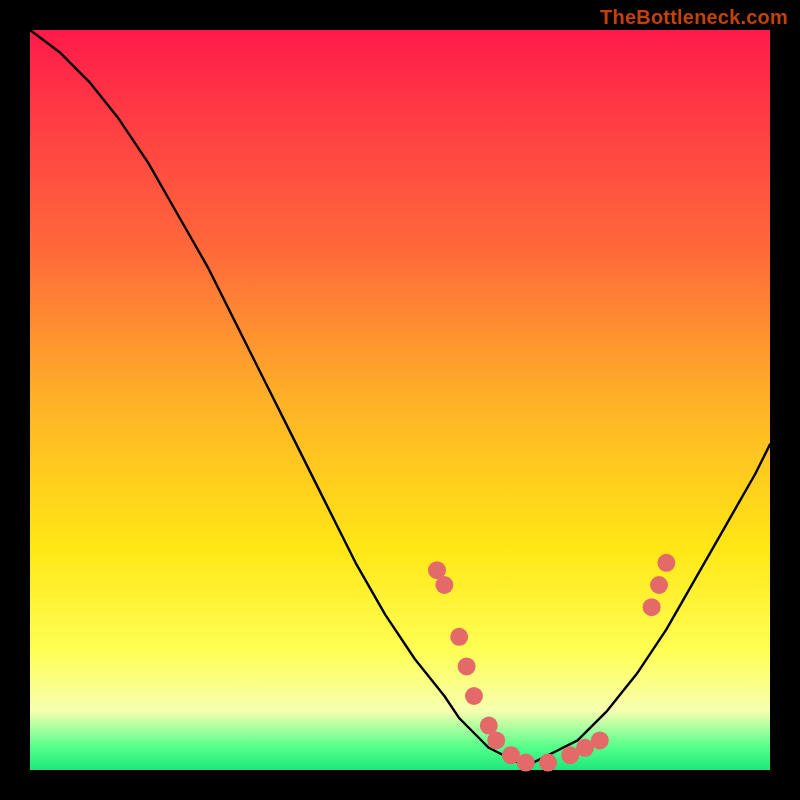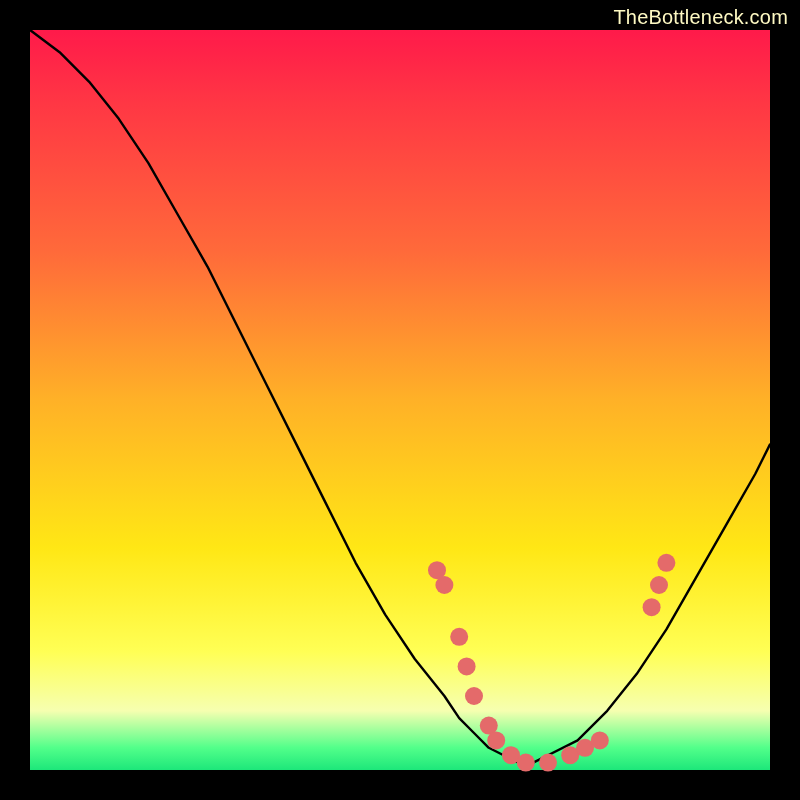--- a/index.html
+++ b/index.html
@@ -36,23 +36,23 @@
       #ffff55 84%,
       #f6ffb0 92%,
       #52ff8a 97%,
       #1de77a 100%
     );
   }
   .attribution {
     position: absolute;
     top: 6px;
     right: 12px;
-    color: #fef9c3;
+    color: #c2410c;
     font-size: 20px;
-    font-weight: 400;
+    font-weight: 700;
     letter-spacing: 0.2px;
     user-select: none;
   }
   svg.curve {
     position: absolute;
     left: 0;
     top: 0;
     width: 740px;
     height: 740px;
     overflow: visible;

